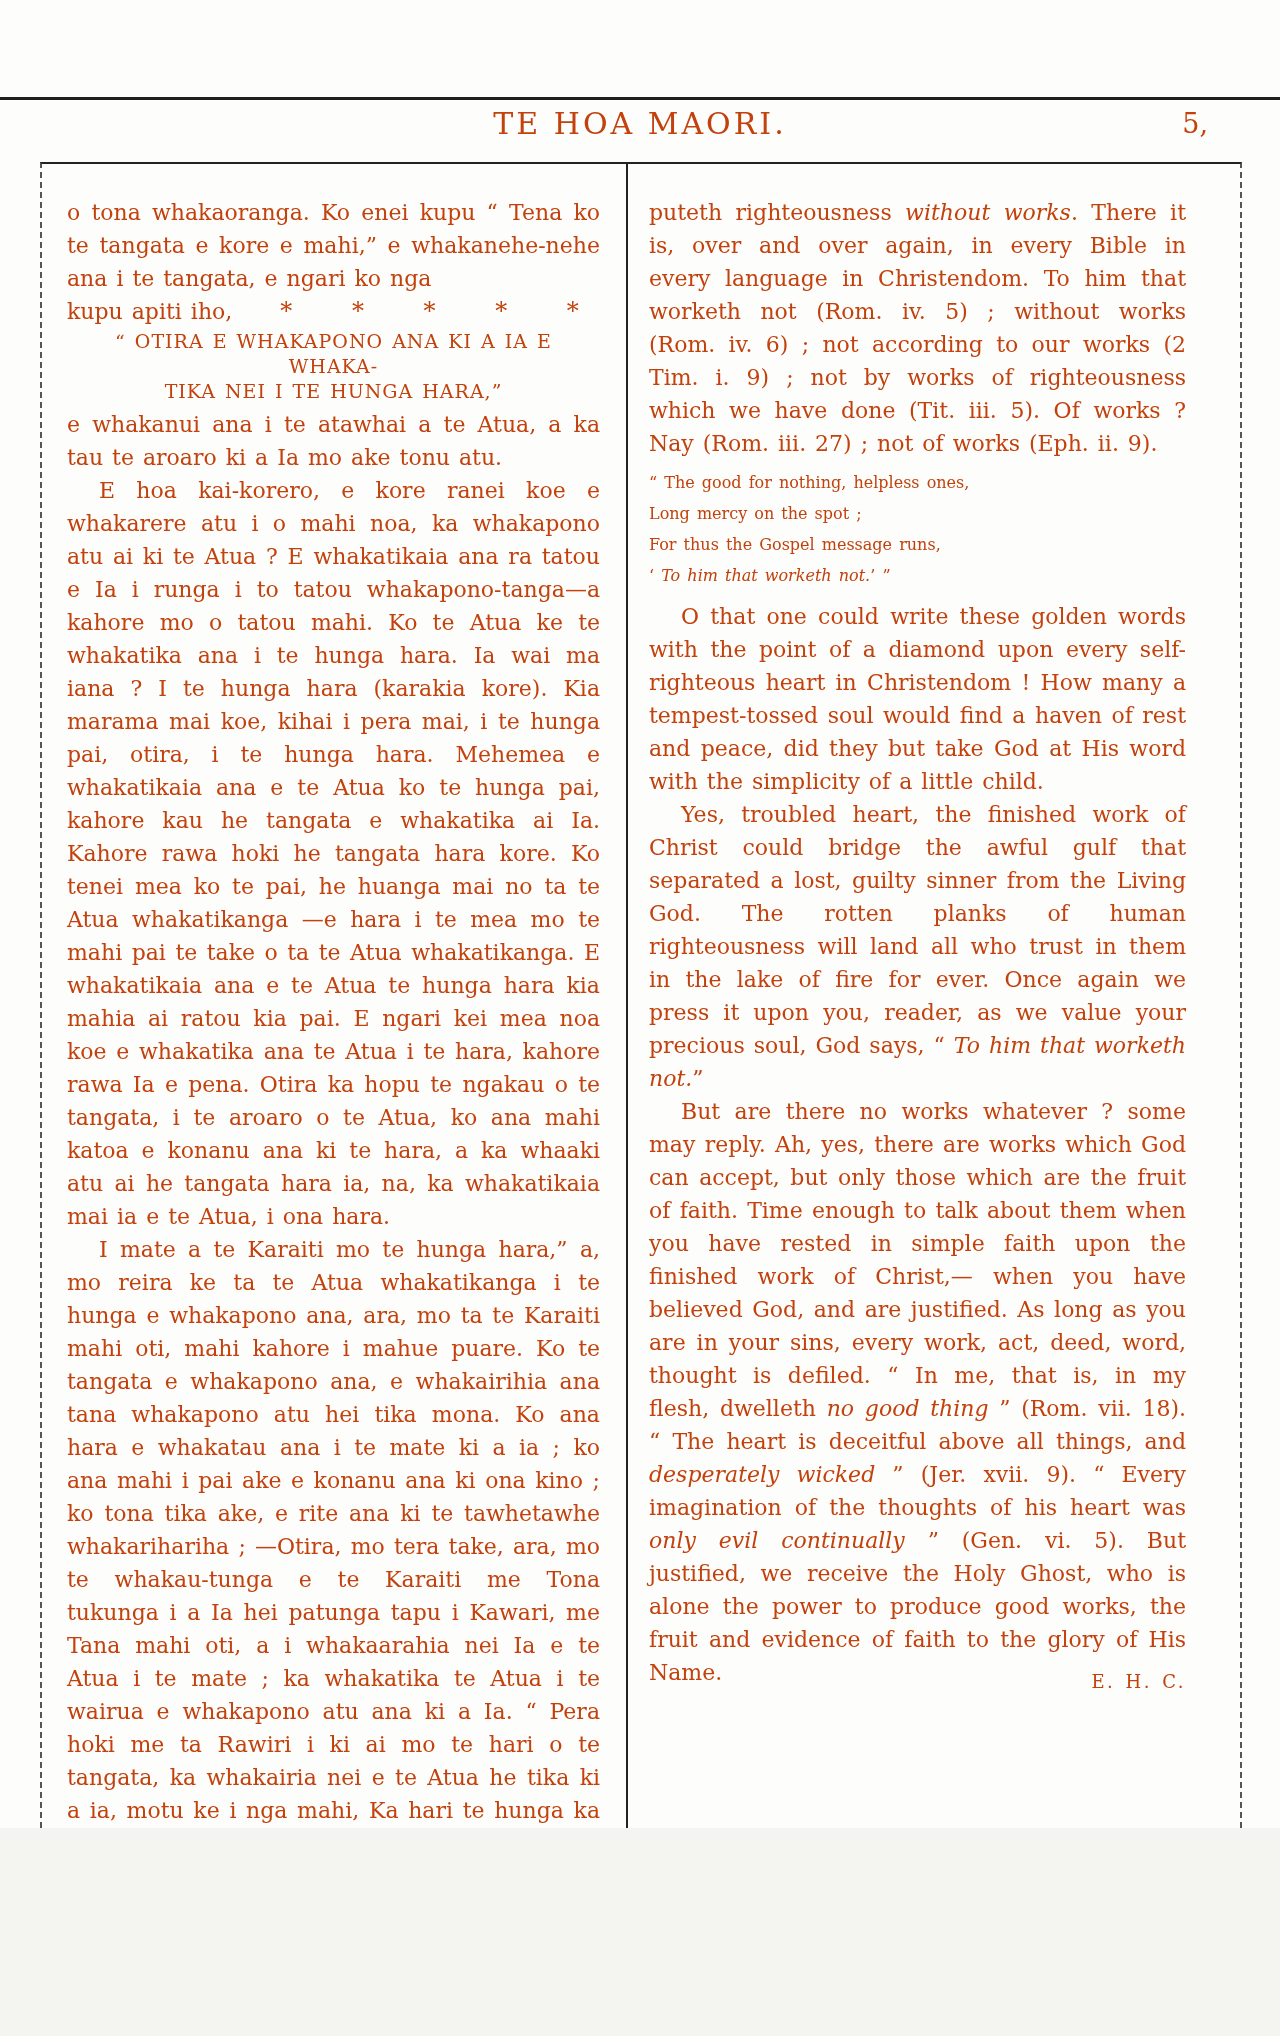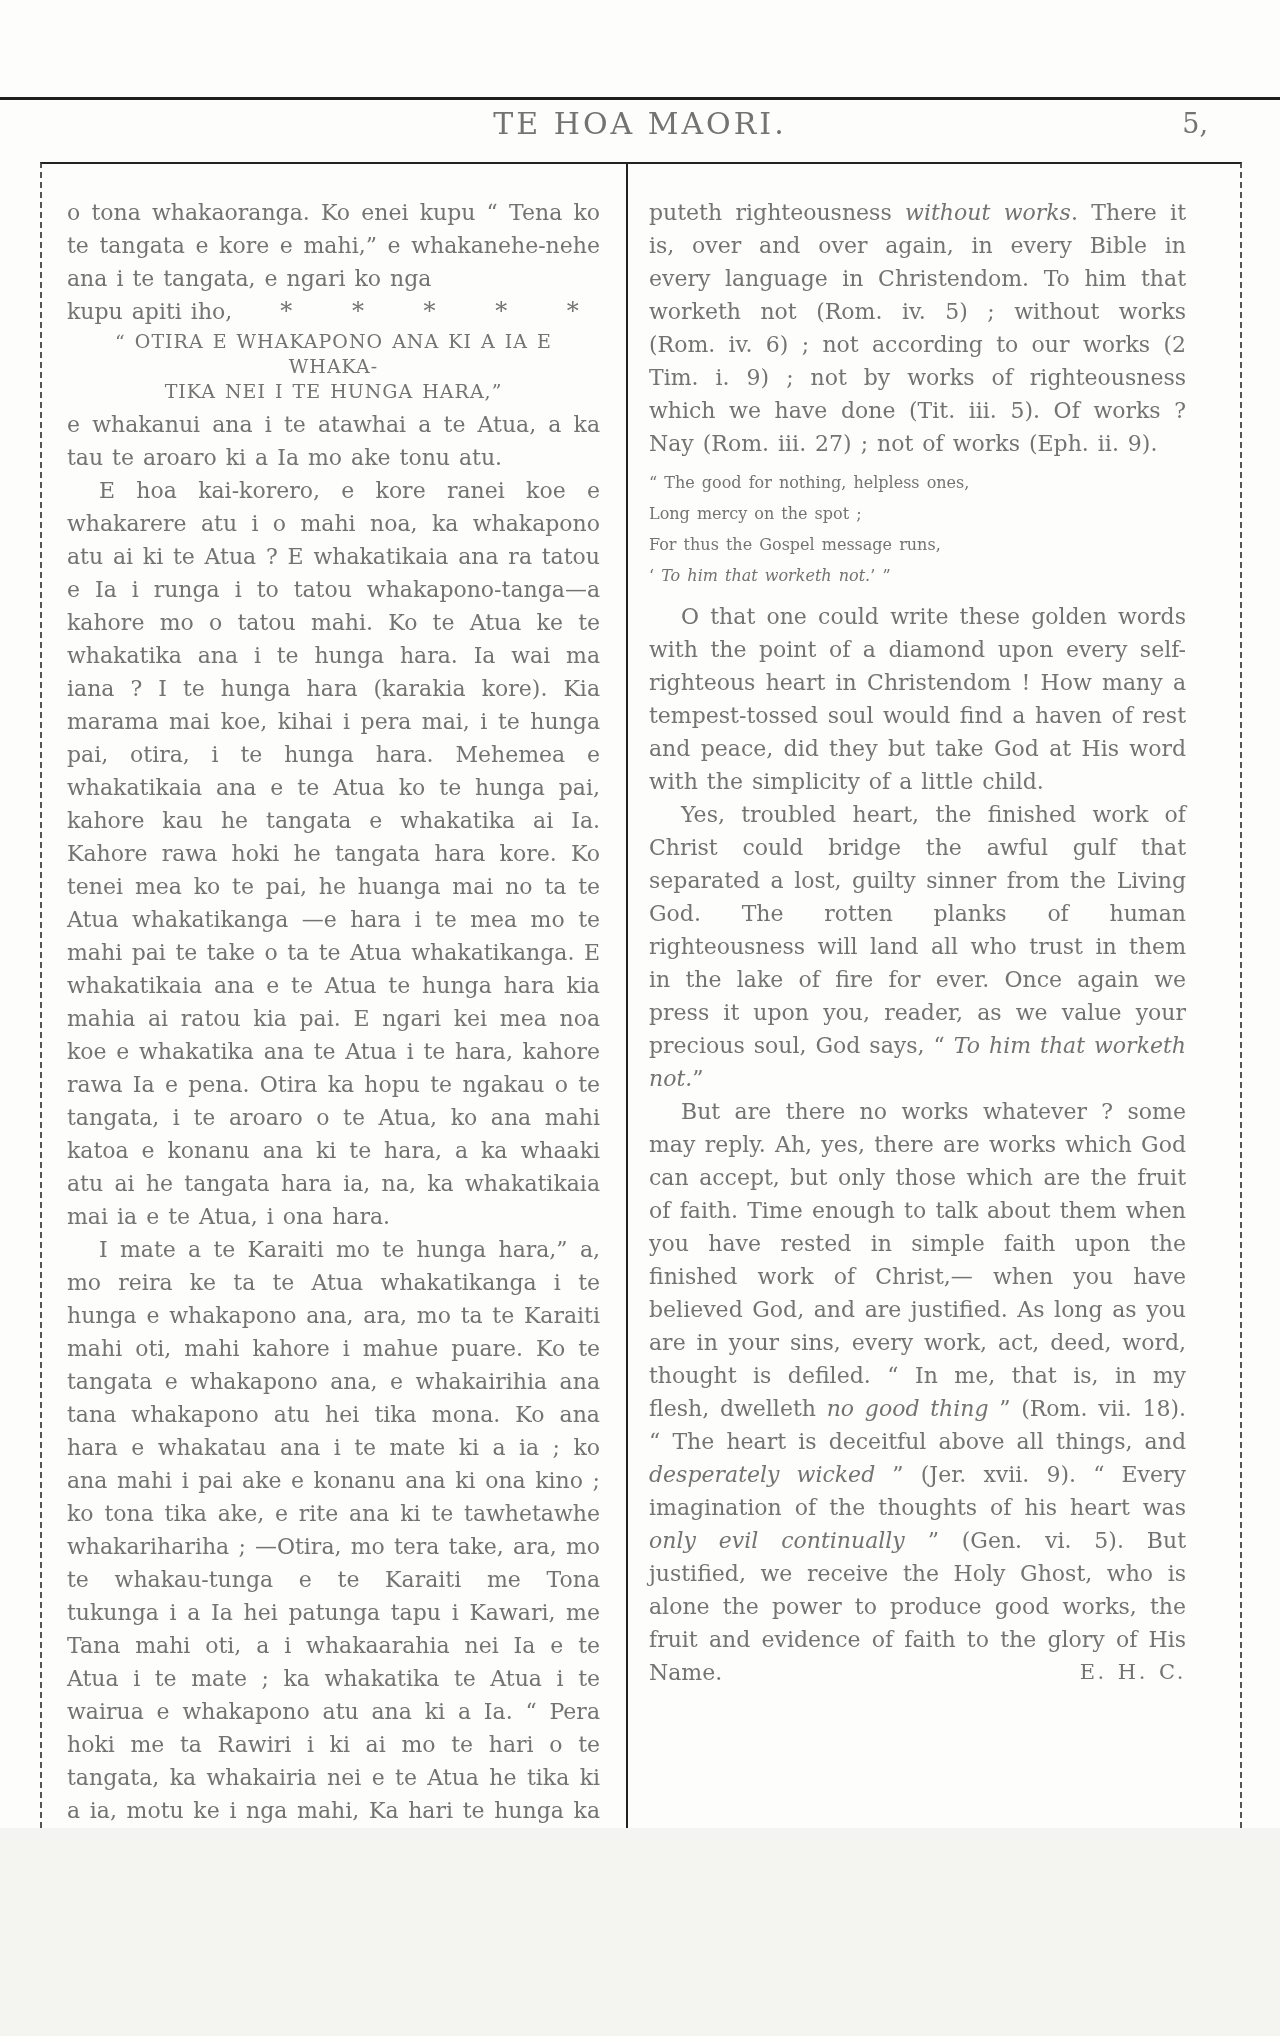--- a/index.html
+++ b/index.html
@@ -5,21 +5,21 @@
   html, body { margin:0; padding:0; }
   body {
     width:1280px; height:2036px;
     background:#f4f4f1;
     font-family:"DejaVu Serif", serif;
   }
   .page {
     position:absolute; left:0; top:0;
     width:1280px; height:1828px;
     background:#fdfdfb;
-    color:#737373;
+    color:#c2410c;
     overflow:hidden;
   }
   .top-rule {
     position:absolute; top:97px; left:0; width:1280px; height:0;
     border-top:3px solid #1f1f1f;
   }
   .masthead-title {
     position:absolute; top:106px; left:0; width:1280px;
     text-align:center;
     font-size:30px; letter-spacing:3px;
@@ -66,21 +66,22 @@
     letter-spacing:1px;
     margin:1px 0 4px 0;
   }
   .poem {
     text-align:left;
     font-size:16px; line-height:31px;
     margin:7px 0 9px 0;
   }
   .signature {
     float:right;
-    font-size:21px; letter-spacing:2.5px;
+    font-size:18px; letter-spacing:2.5px;
+    margin-top:9px;
   }
 </style>
 </head>
 <body>
 
 <div class="page">
 
   <div class="top-rule"></div>
   <div class="masthead-title">TE HOA MAORI.</div>
   <div class="page-num">5,</div>

